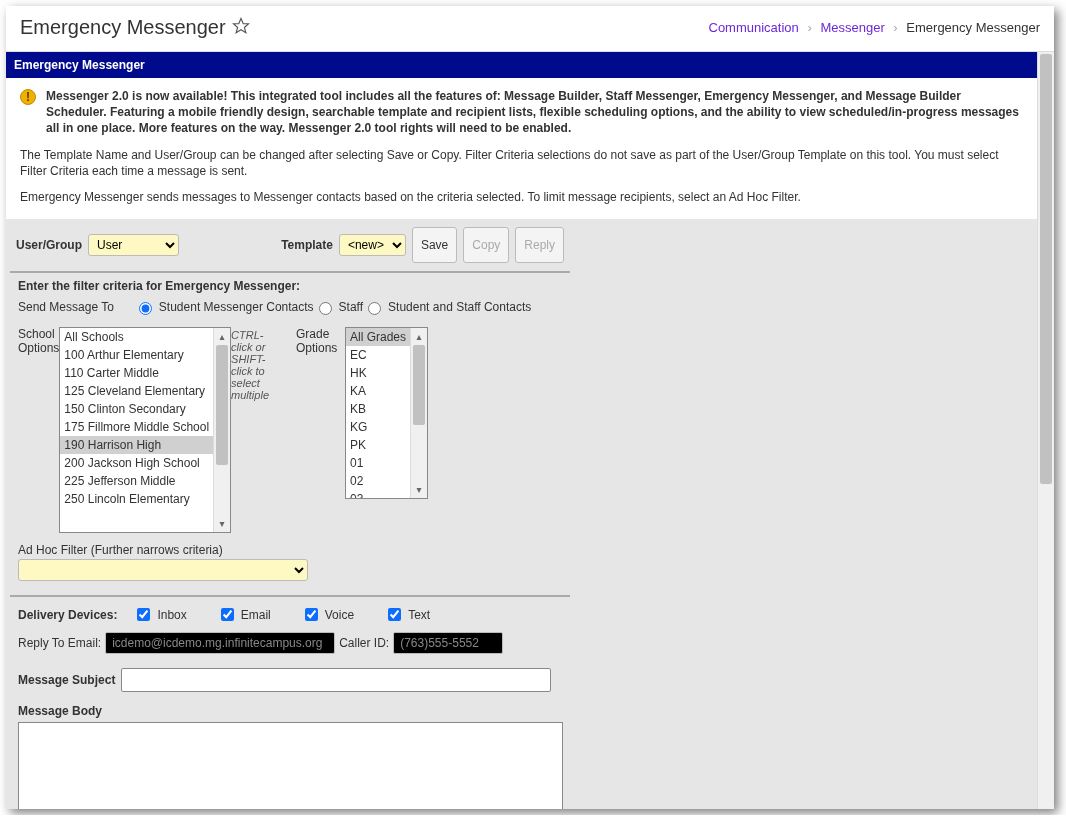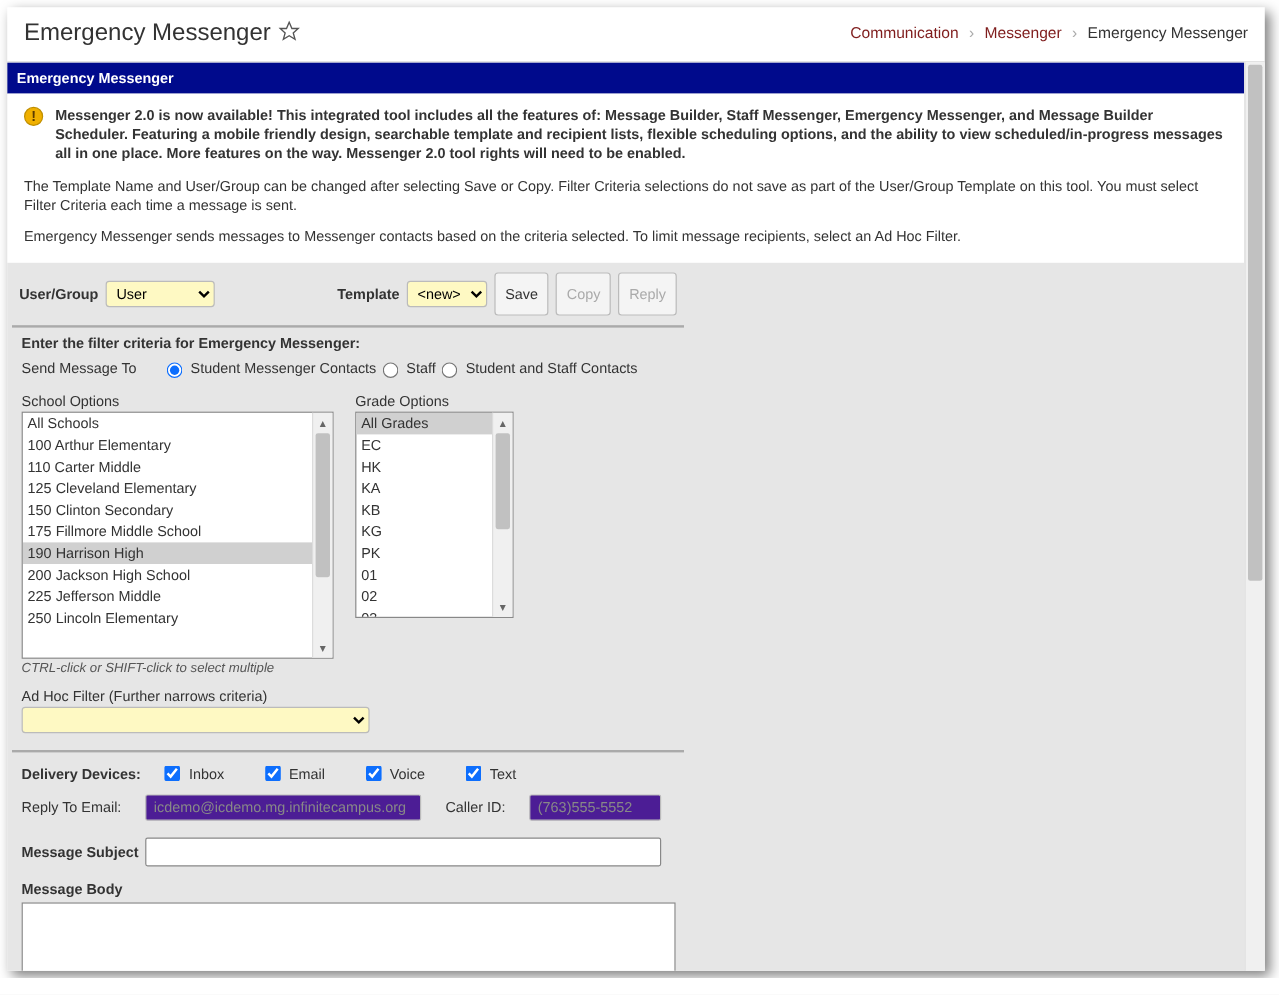--- a/index.html
+++ b/index.html
@@ -26,21 +26,21 @@
     border-bottom: 1px solid #ddd;
   }
   .header-left { display: flex; align-items: center; gap: 6px; }
   .page-title {
     font-size: 20px;
     font-weight: 400;
     color: #333;
   }
   .star-icon svg { width: 18px; height: 18px; fill: none; stroke: #555; stroke-width: 1.5; }
   .breadcrumb { font-size: 13px; color: #555; }
-  .breadcrumb a { color: #7f1d1d; text-decoration: none; cursor: pointer; }
+  .breadcrumb a { color: #6d28d9; text-decoration: none; cursor: pointer; }
   .breadcrumb .sep { color: #aaa; margin: 0 5px; }
   .breadcrumb .cur { color: #333; }
 
   
   .scroll-wrap {
     display: flex;
     height: 757px;
     position: relative;
   }
   .scrollbar {
@@ -123,21 +123,21 @@
 
   .section { padding: 6px 8px; width: 560px; margin-left: 4px; }
   .section-title { font-weight: bold; font-size: 12px; margin-bottom: 6px; }
   .radio-row { display: flex; align-items: center; margin: 6px 0 12px 0; }
   .radio-row .grp { display: flex; align-items: center; gap: 4px; }
   .radio-row label { font-size: 12px; }
   input[type=radio] { accent-color: #0d6efd; }
   input[type=checkbox] { accent-color: #0d6efd; }
 
   .lists-row { display: flex; gap: 18px; align-items: flex-start; }
-  .list-col { display: flex; flex-direction: column; justify-content: center; }
+  .list-col { display: flex; flex-direction: row; justify-content: center; }
   .list-label { font-size: 12px; margin-bottom: 2px; }
   .listbox {
     background: #fff;
     border: 1px solid #888;
     position: relative;
     font-size: 12px;
     display: flex;
   }
   .listbox-inner { flex: 1; overflow: hidden; }
   .listbox .opt {
@@ -161,28 +161,28 @@
   .adhoc { margin-top: 10px; }
   .adhoc select { width: 290px; }
 
   .hr { border-top: 2px solid #aaa; width: 560px; margin: 8px 0 4px 4px; }
 
   .delivery-row { display: flex; align-items: center; gap: 30px; padding: 4px 8px; margin-left:4px; }
   .delivery-row .lbl-b { margin-right: -14px; }
   .chk { display: flex; align-items: center; gap: 4px; }
   .chk label { font-size: 12px; }
 
-  .reply-row { display: flex; align-items: center; gap: 20px; padding: 4px 8px; margin-left:4px; }
+  .reply-row { display: flex; align-items: center; gap: 4px; padding: 4px 8px; margin-left:4px; }
   input.txt {
     font-size: 12px;
     height: 22px;
     padding: 0 6px;
     border: 1px solid #bbb;
     border-radius: 2px;
-    background: #4c1d95;
+    background: #000000;
     color: #888;
   }
   .subject-row { display: flex; align-items: center; gap: 6px; padding: 10px 8px 4px 8px; margin-left:4px; }
   input.subject {
     width: 430px; height: 24px;
     border: 1px solid #888; background: #fff;
   }
   .body-label { font-weight: bold; padding: 8px 8px 4px 8px; margin-left:4px; }
   textarea.body {
     display:block;

